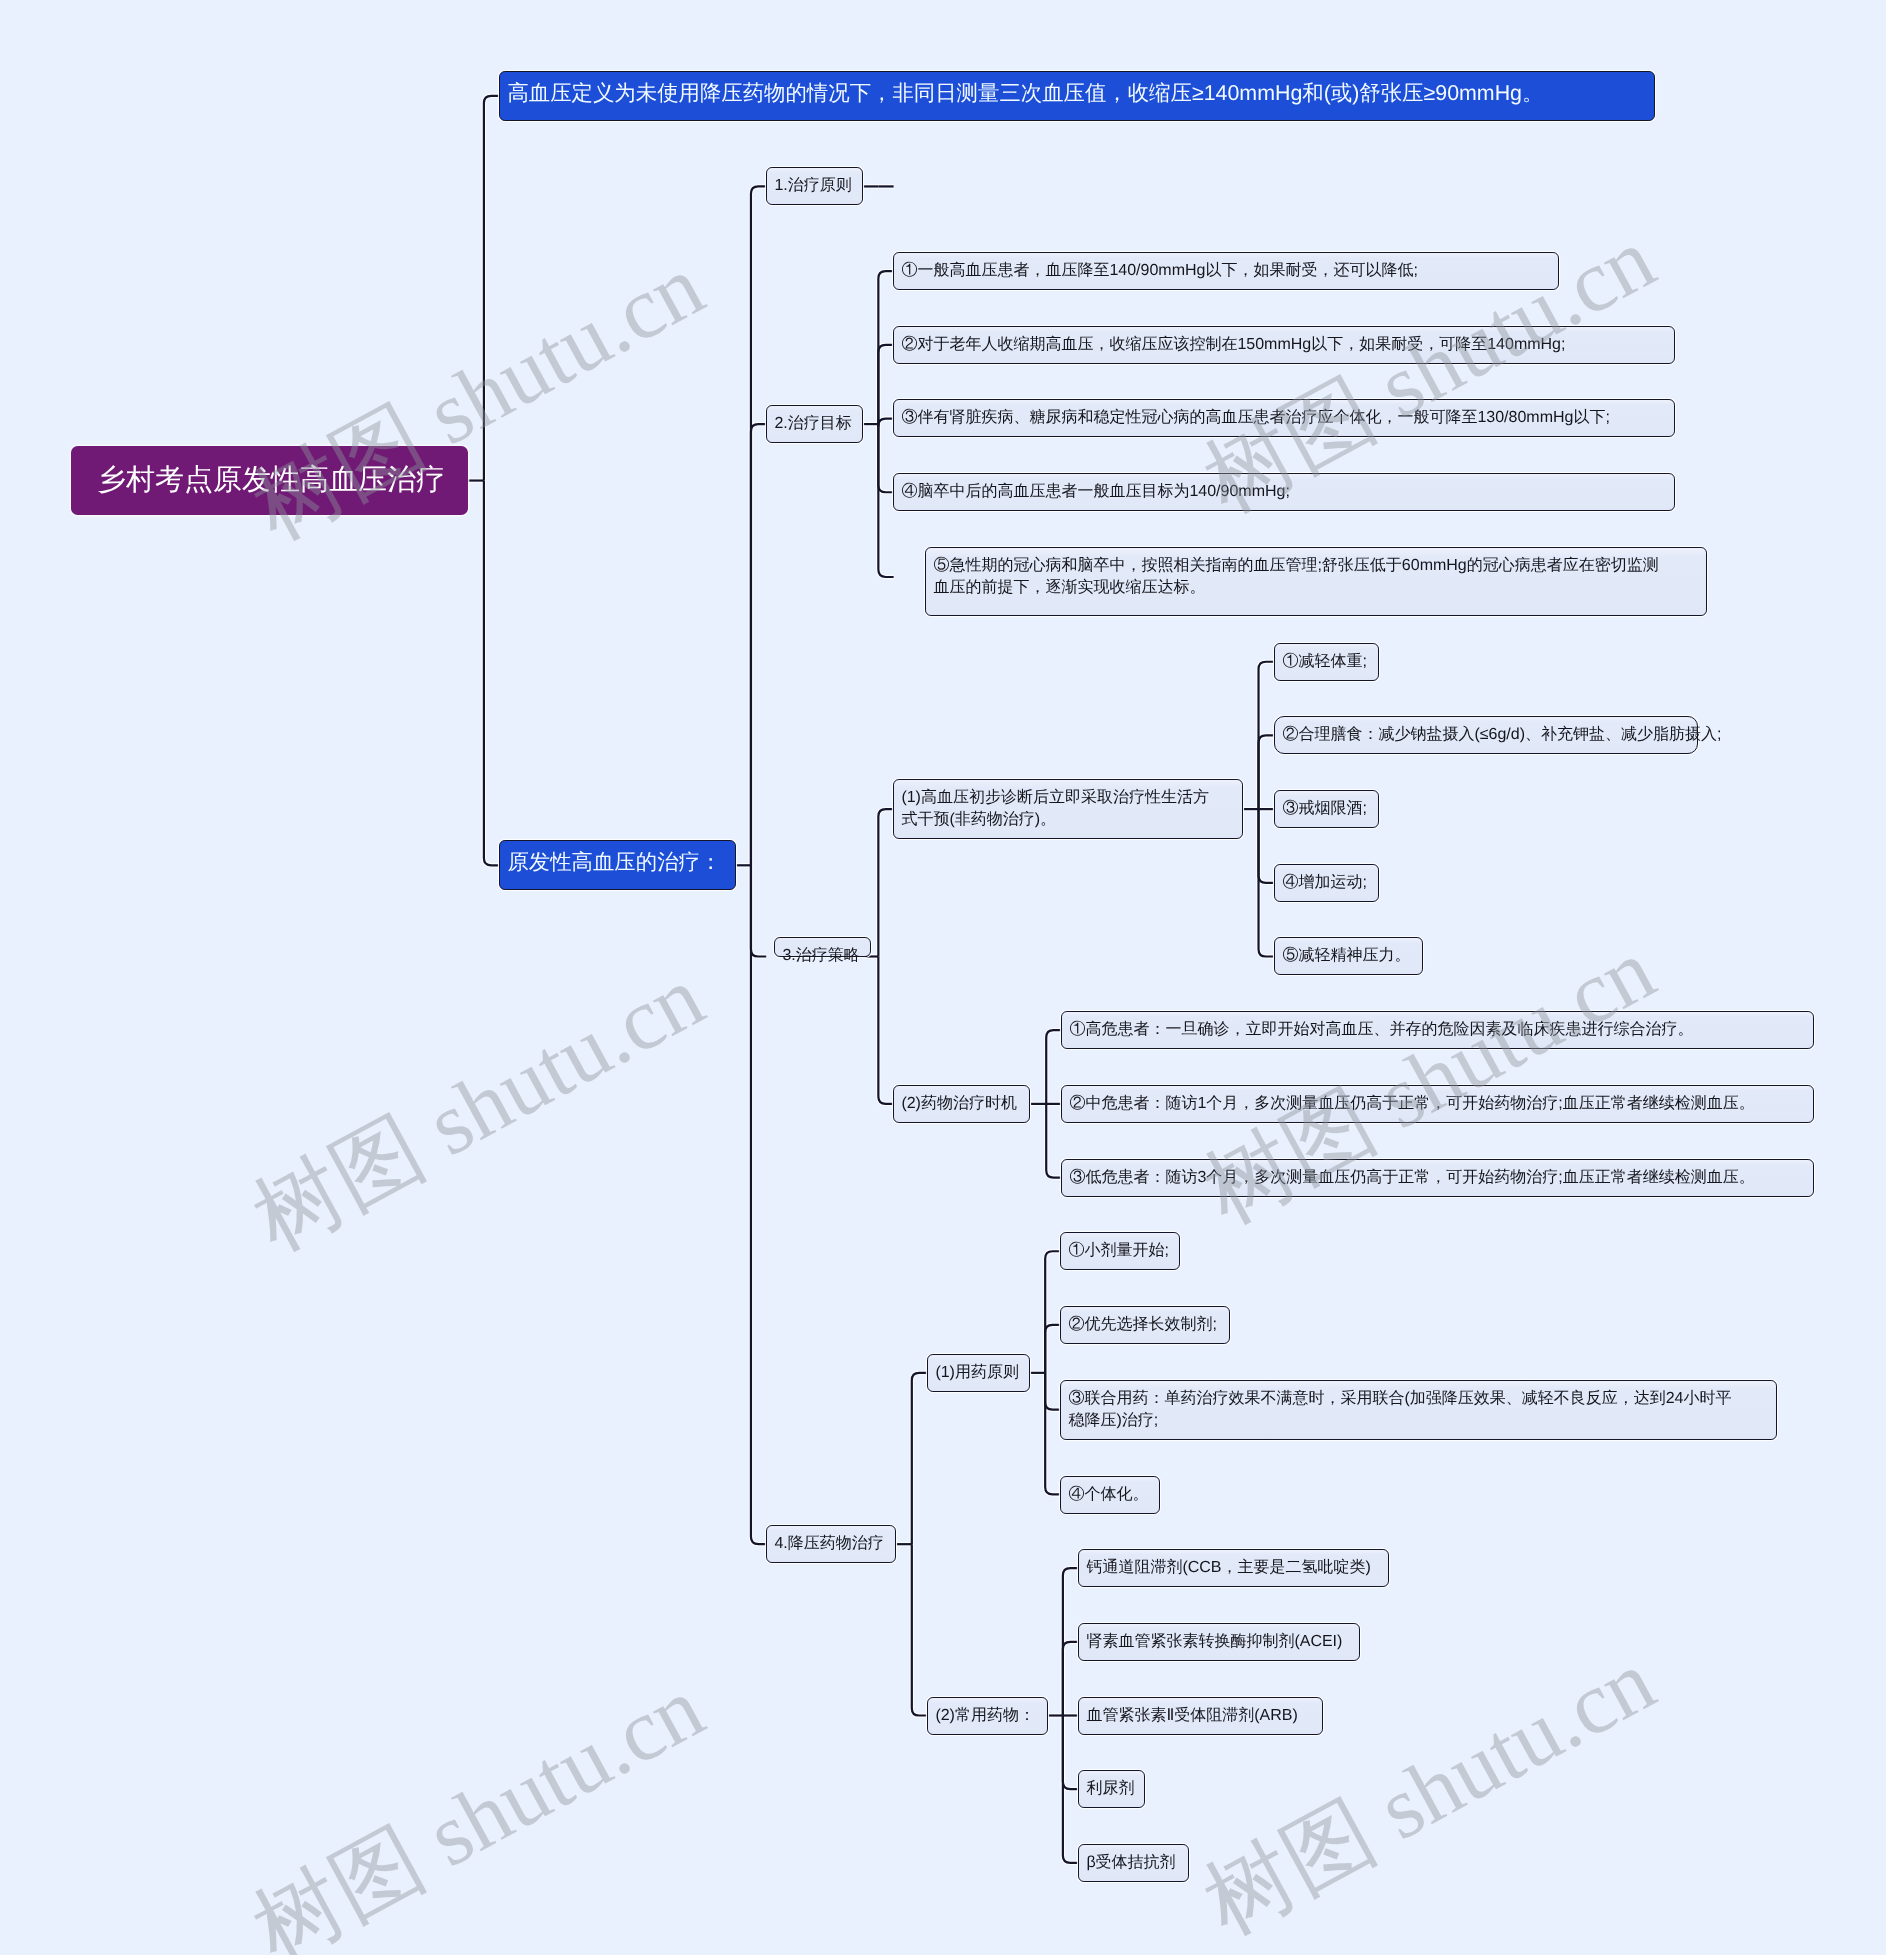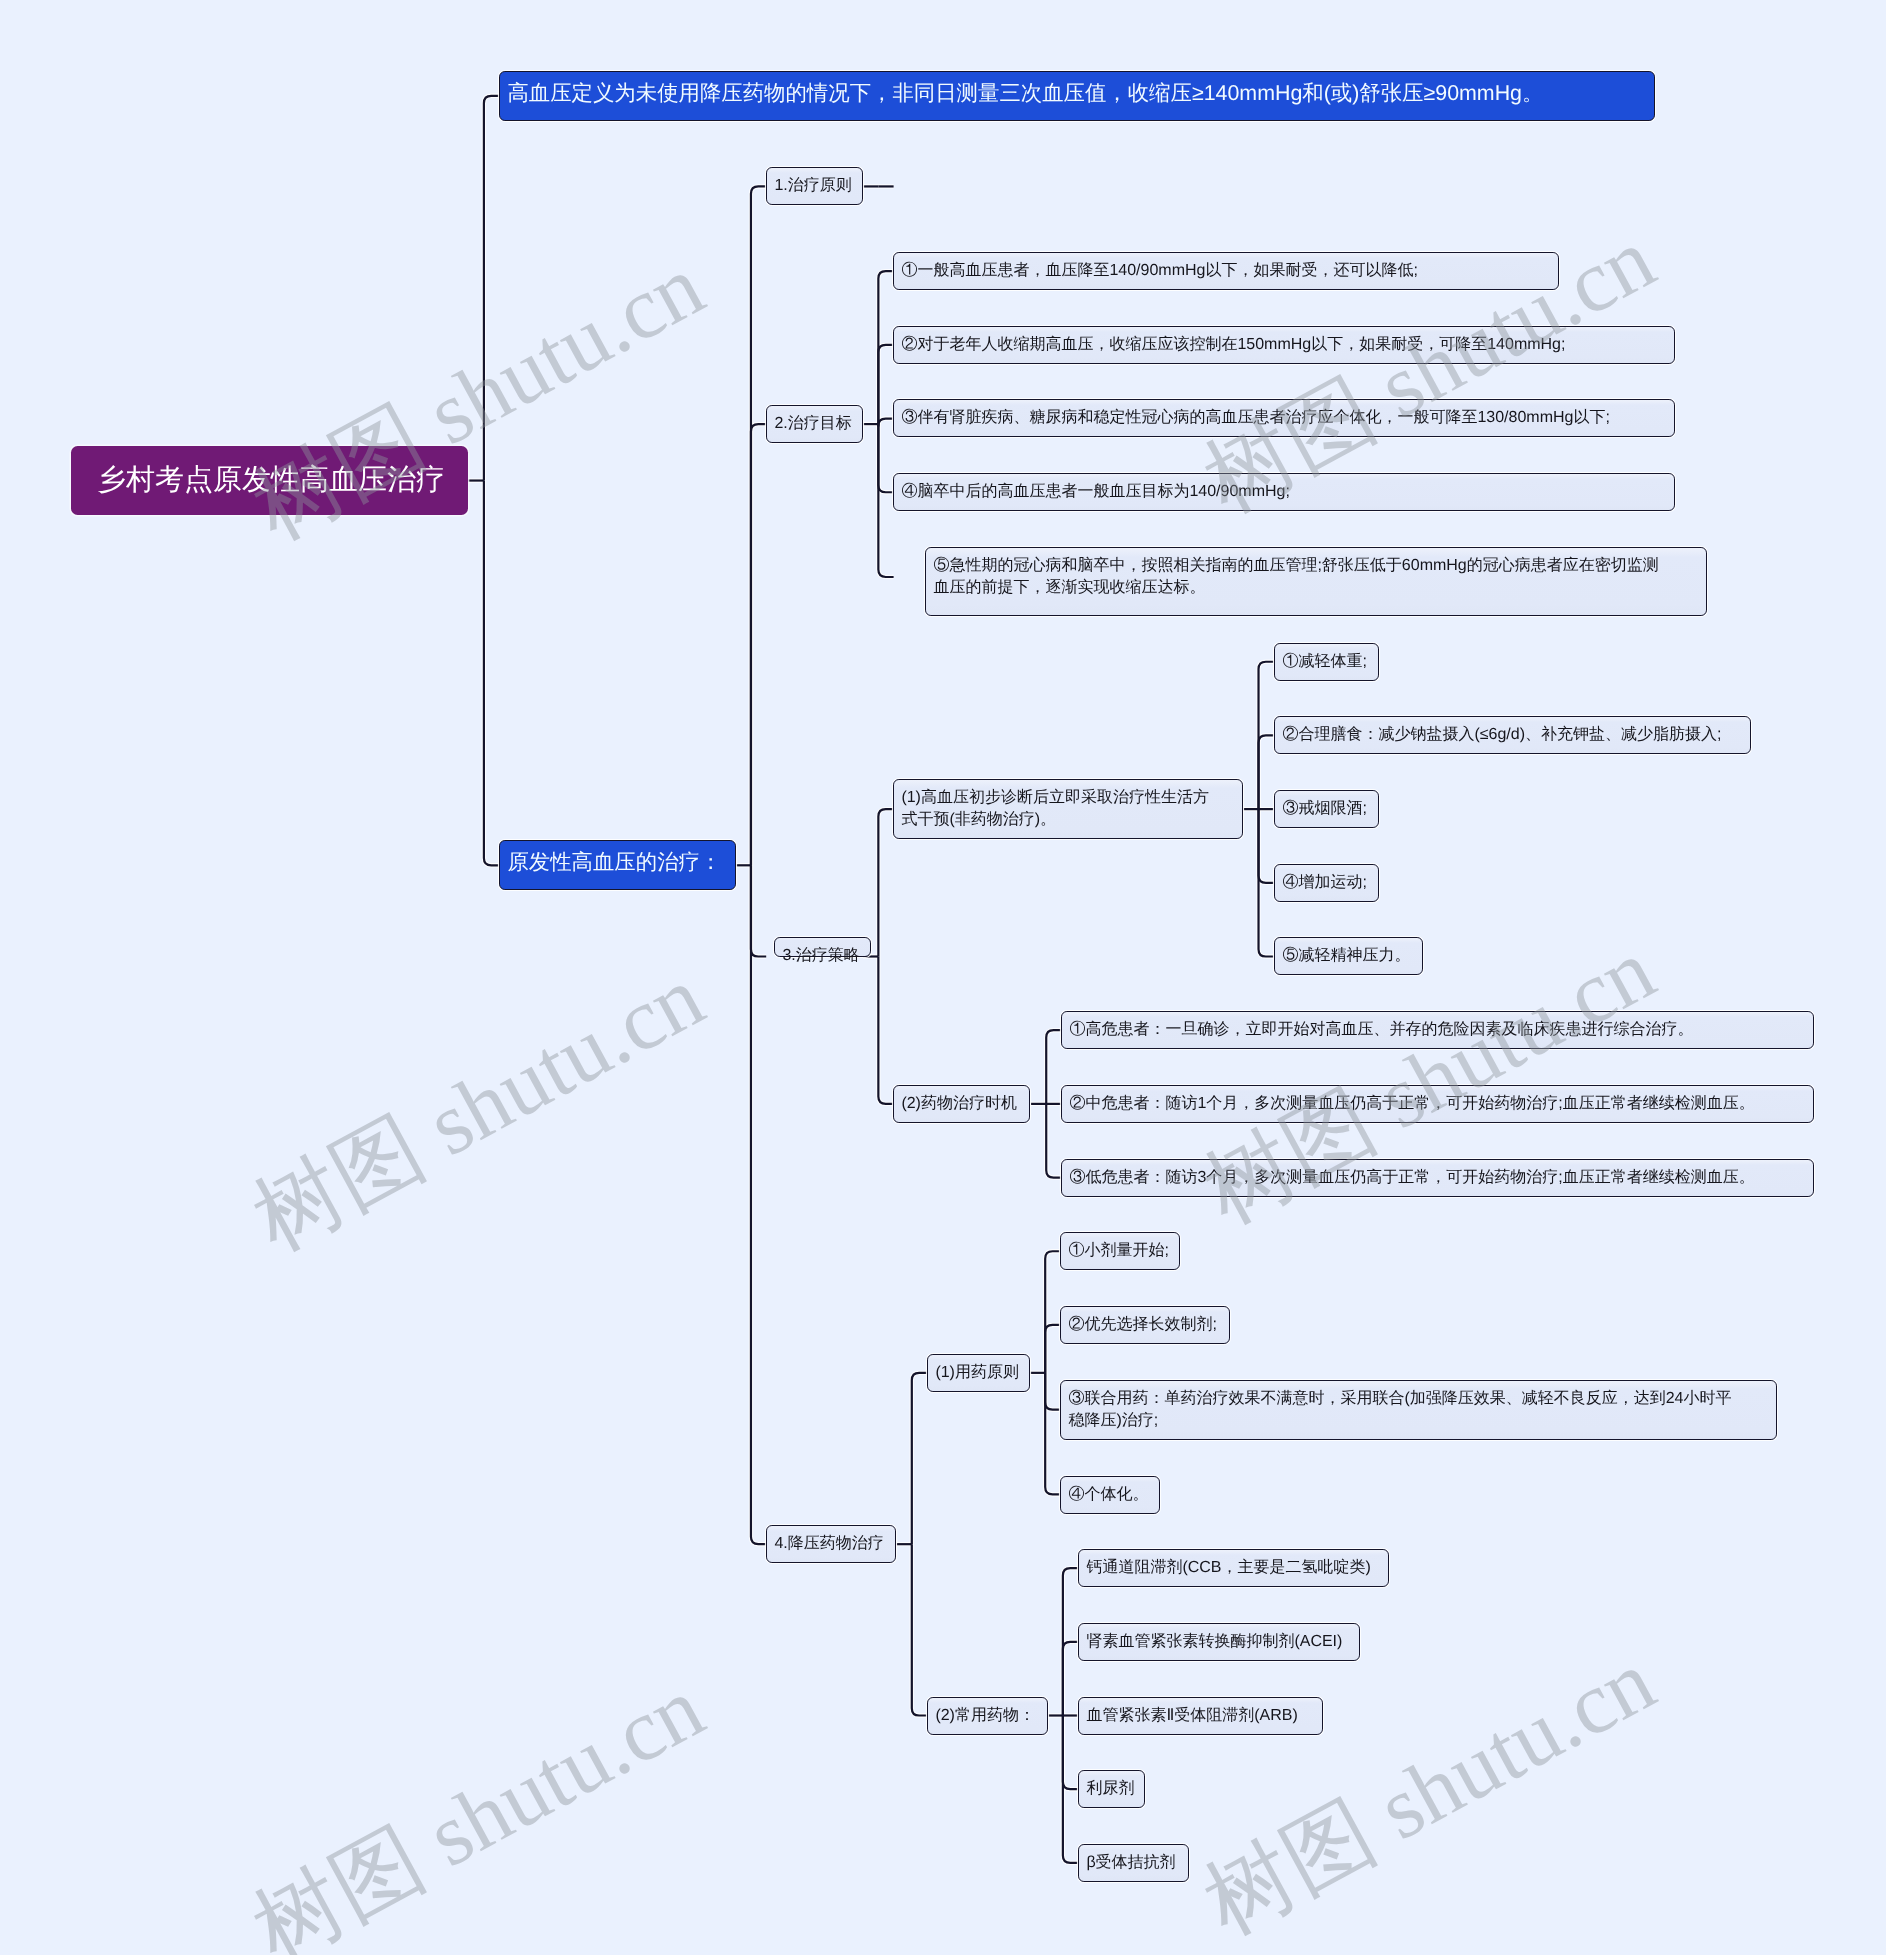--- a/index.html
+++ b/index.html
@@ -152,21 +152,21 @@
     <div class="node" style="left: 766px; top: 167px; width: 97px; height: 38px;"><span class="ln">1.治疗原则</span></div>
     <div class="node" style="left: 766px; top: 405px; width: 97px; height: 38px;"><span class="ln">2.治疗目标</span></div>
     <div class="node" style="left: 893px; top: 252px; width: 666px; height: 38px;"><span class="ln">①一般高血压患者，血压降至140/90mmHg以下，如果耐受，还可以降低;</span></div>
     <div class="node" style="left: 893px; top: 326px; width: 782px; height: 38px;"><span class="ln">②对于老年人收缩期高血压，收缩压应该控制在150mmHg以下，如果耐受，可降至140mmHg;</span></div>
     <div class="node" style="left: 893px; top: 399px; width: 782px; height: 38px;"><span class="ln">③伴有肾脏疾病、糖尿病和稳定性冠心病的高血压患者治疗应个体化，一般可降至130/80mmHg以下;</span></div>
     <div class="node" style="left: 893px; top: 473px; width: 782px; height: 38px;"><span class="ln">④脑卒中后的高血压患者一般血压目标为140/90mmHg;</span></div>
     <div class="node" style="left: 893px; top: 547px; width: 782px; height: 69px; margin-left: 32px;"><span class="ln">⑤急性期的冠心病和脑卒中，按照相关指南的血压管理;舒张压低于60mmHg的冠心病患者应在密切监测</span><span class="ln">血压的前提下，逐渐实现收缩压达标。</span></div>
     <div class="node" style="left: 766px; top: 937px; width: 97px; height: 20px; margin-left: 8px;"><span class="ln">3.治疗策略</span></div>
     <div class="node" style="left: 893px; top: 779px; width: 350px; height: 60px;"><span class="ln">(1)高血压初步诊断后立即采取治疗性生活方</span><span class="ln">式干预(非药物治疗)。</span></div>
     <div class="node" style="left: 1274px; top: 643px; width: 105px; height: 38px;"><span class="ln">①减轻体重;</span></div>
-    <div class="node" style="left: 1274px; top: 716px; width: 477px; height: 38px;"><span class="ln">②合理膳食：减少钠盐摄入(≤6g/d)、补充钾盐、减少脂肪摄入;</span></div>
+    <div class="node" style="left: 1274px; top: 716px; width: 424px; height: 38px; border-radius: 10px;"><span class="ln">②合理膳食：减少钠盐摄入(≤6g/d)、补充钾盐、减少脂肪摄入;</span></div>
     <div class="node" style="left: 1274px; top: 790px; width: 105px; height: 38px;"><span class="ln">③戒烟限酒;</span></div>
     <div class="node" style="left: 1274px; top: 864px; width: 105px; height: 38px;"><span class="ln">④增加运动;</span></div>
     <div class="node" style="left: 1274px; top: 937px; width: 149px; height: 38px;"><span class="ln">⑤减轻精神压力。</span></div>
     <div class="node" style="left: 893px; top: 1085px; width: 137px; height: 38px;"><span class="ln">(2)药物治疗时机</span></div>
     <div class="node" style="left: 1061px; top: 1011px; width: 753px; height: 38px;"><span class="ln">①高危患者：一旦确诊，立即开始对高血压、并存的危险因素及临床疾患进行综合治疗。</span></div>
     <div class="node" style="left: 1061px; top: 1085px; width: 753px; height: 38px;"><span class="ln">②中危患者：随访1个月，多次测量血压仍高于正常，可开始药物治疗;血压正常者继续检测血压。</span></div>
     <div class="node" style="left: 1061px; top: 1159px; width: 753px; height: 38px;"><span class="ln">③低危患者：随访3个月，多次测量血压仍高于正常，可开始药物治疗;血压正常者继续检测血压。</span></div>
     <div class="node" style="left: 766px; top: 1525px; width: 130px; height: 38px;"><span class="ln">4.降压药物治疗</span></div>
     <div class="node" style="left: 927px; top: 1354px; width: 103px; height: 38px;"><span class="ln">(1)用药原则</span></div>
     <div class="node" style="left: 1060px; top: 1232px; width: 120px; height: 38px;"><span class="ln">①小剂量开始;</span></div>

